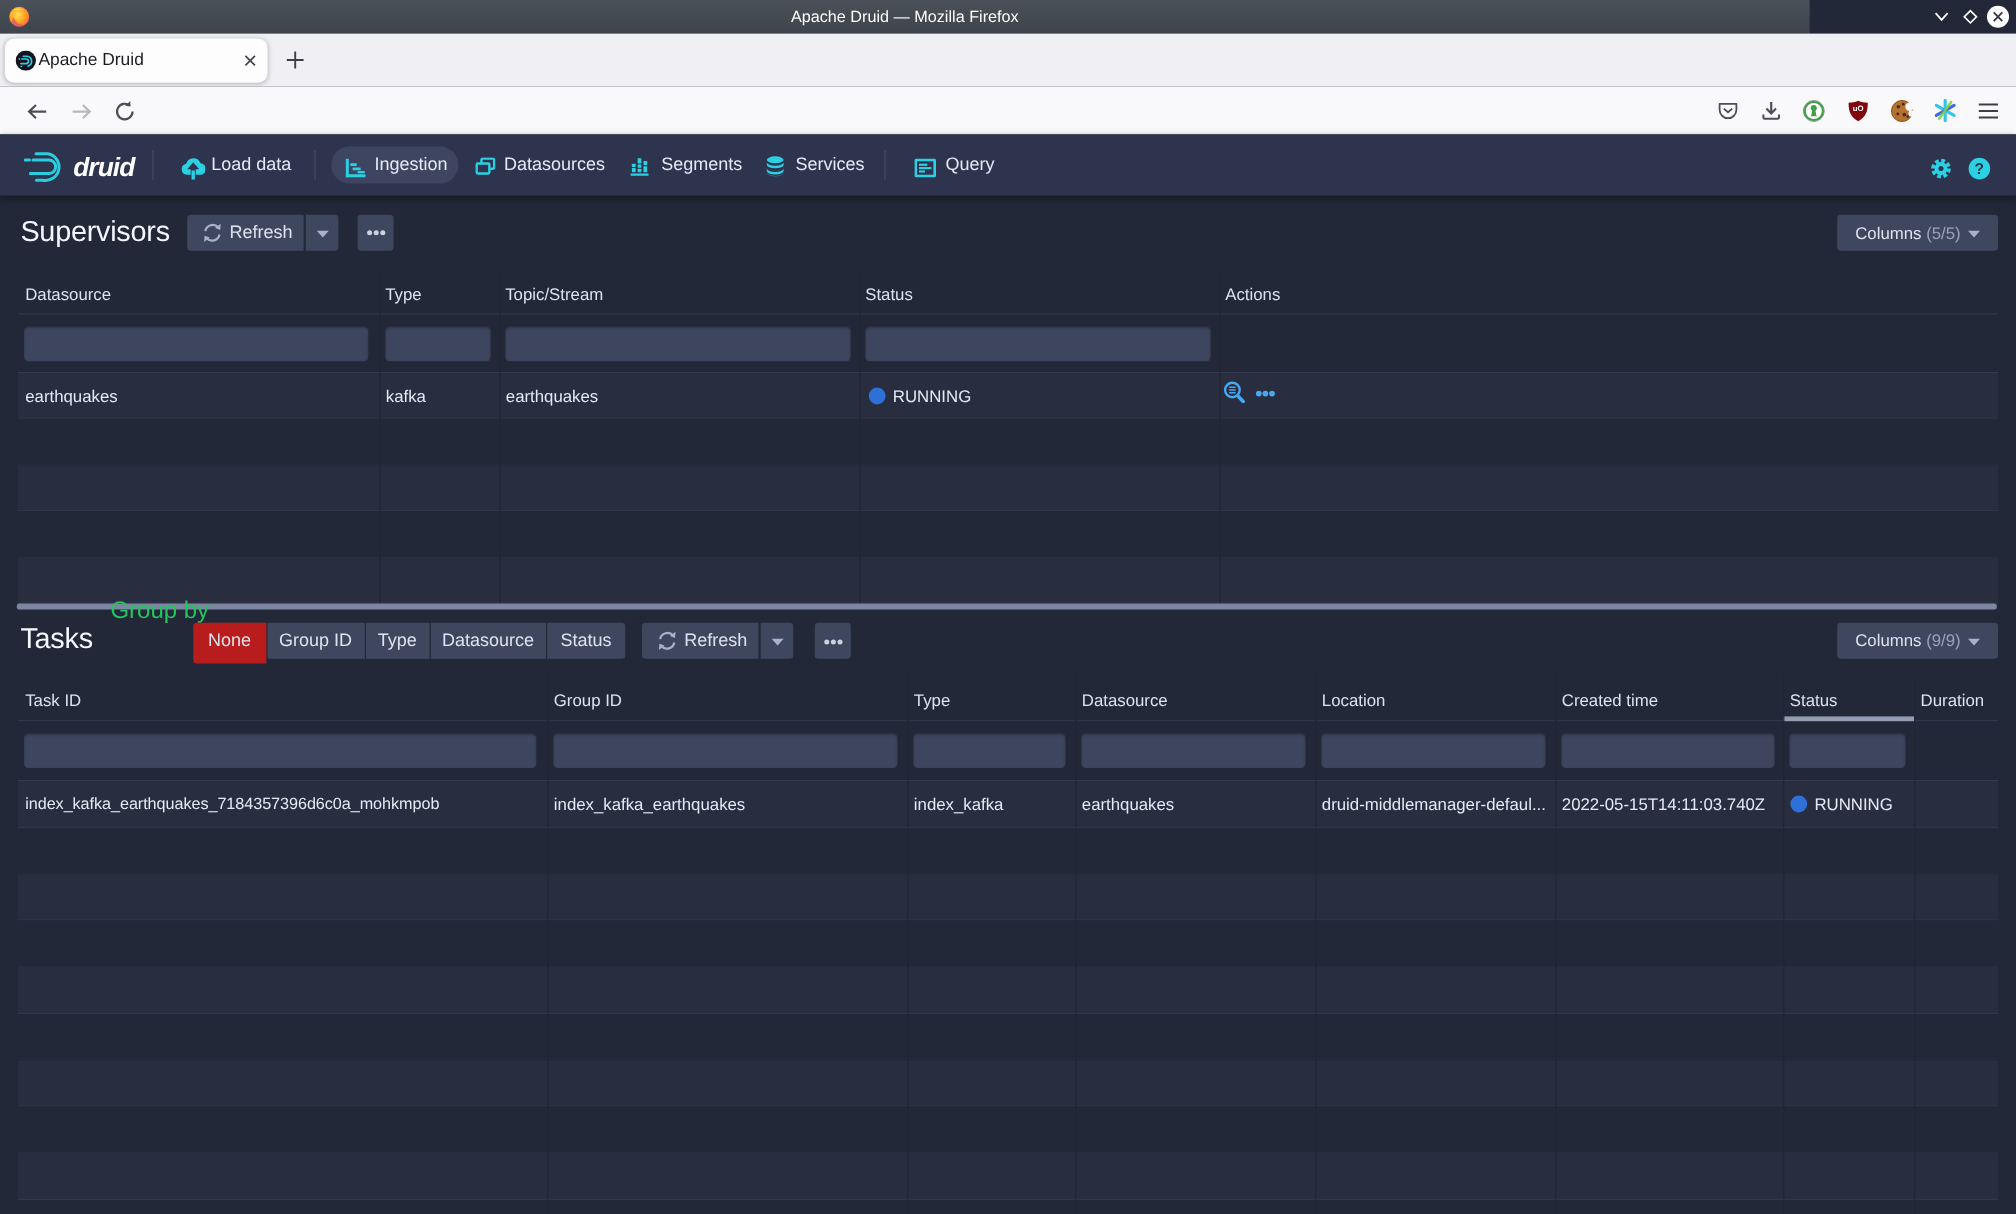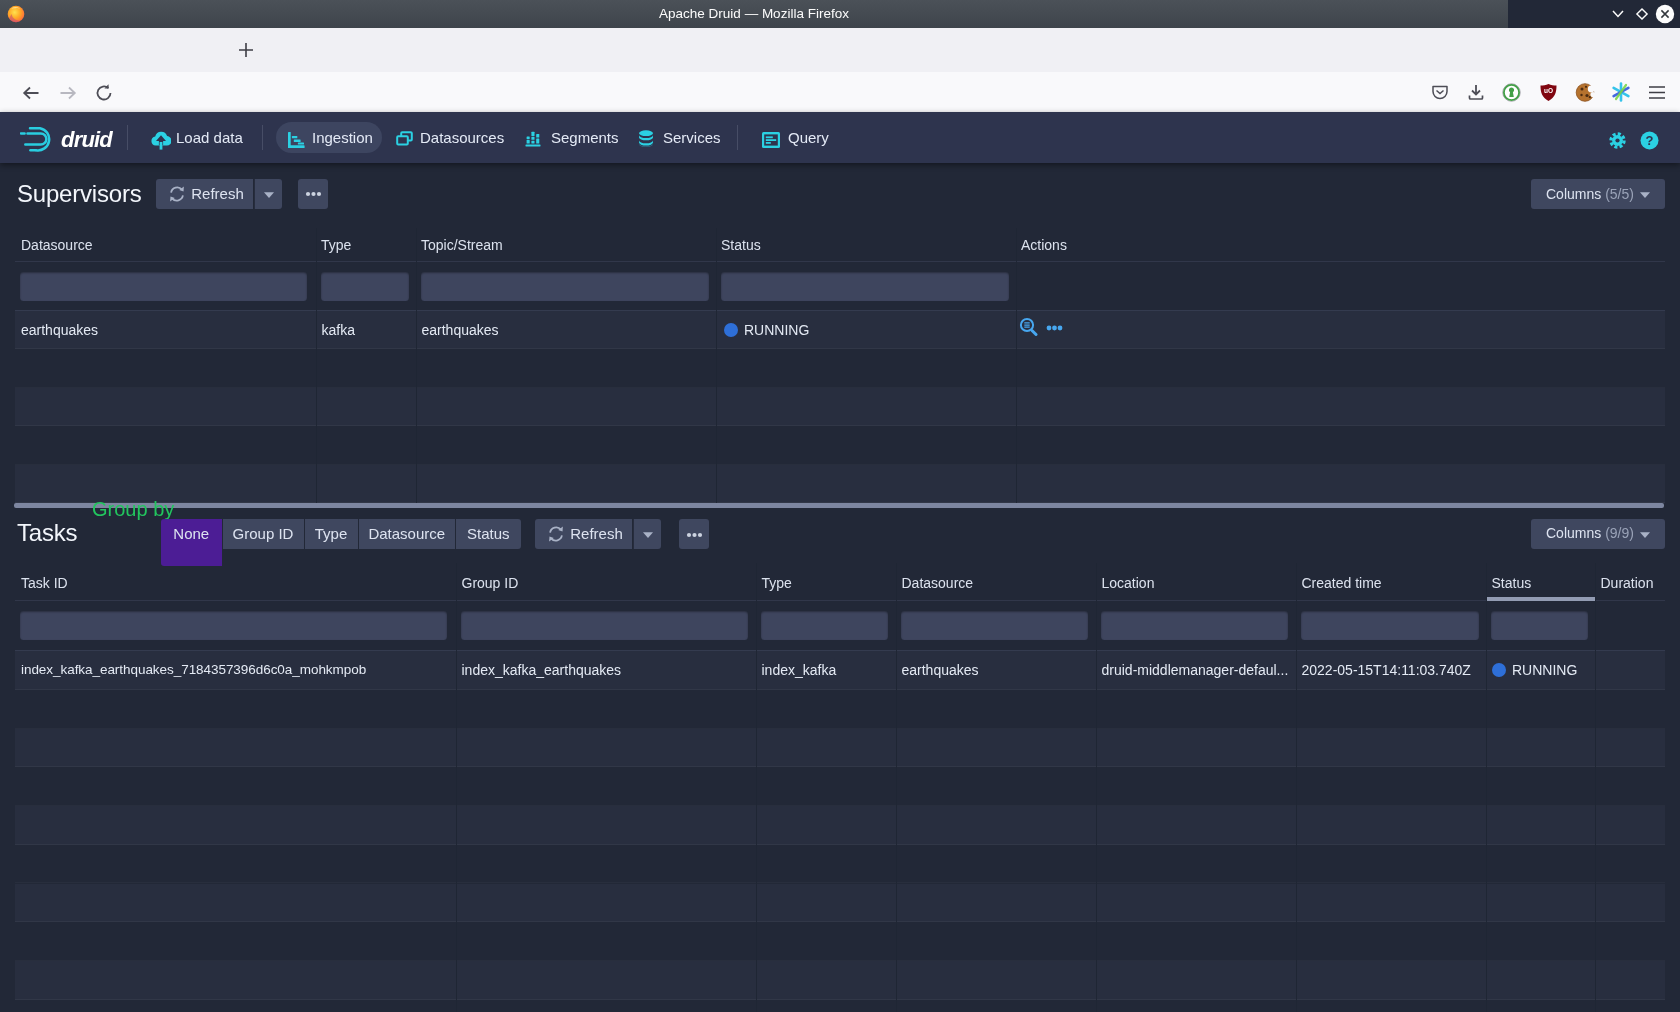--- a/index.html
+++ b/index.html
@@ -60,20 +60,35 @@
   <svg class="abs" style="left:1634px;top:7px" width="16" height="14" viewBox="0 0 16 14">
     <rect x="4.4" y="3.4" width="7.2" height="7.2" transform="rotate(45 8 7)" stroke="#fbfbfb" stroke-width="1.4" fill="none"></rect>
   </svg>
   <svg class="abs" style="left:1655px;top:4px" width="20" height="20" viewBox="0 0 20 20">
     <circle cx="10" cy="10" r="9.2" fill="#fcfcfc"></circle>
     <path d="M6.4 6.4 L13.6 13.6 M13.6 6.4 L6.4 13.6" stroke="#31363b" stroke-width="1.5"></path>
   </svg>
 </div>
 
 <div id="tabbar">
+  <div id="tab">
+    <svg class="abs" style="left:9px;top:10.5px" width="17" height="17" viewBox="0 0 17 17">
+      <circle cx="8.5" cy="8.5" r="8.5" fill="#16131f"></circle>
+      <g stroke="#2bd1e3" stroke-width="1.35" fill="none" stroke-linecap="round">
+        <path d="M6.4 4.9 h3 a4.2 4.2 0 0 1 1 8.2"></path>
+        <path d="M5.2 7.2 h3.6 a1.9 1.9 0 0 1 0 3.8 h-4.4"></path>
+        <path d="M3 7.2 h0.4"></path>
+        <path d="M4.6 13.2 h0.4"></path>
+      </g>
+    </svg>
+    <div class="tlabel">Apache Druid</div>
+    <svg class="abs" style="left:198px;top:12px" width="13" height="13" viewBox="0 0 13 13">
+      <path d="M2.5 2.5 L10.5 10.5 M10.5 2.5 L2.5 10.5" stroke="#44444c" stroke-width="1.4"></path>
+    </svg>
+  </div>
   <svg class="abs" style="left:238px;top:14px" width="16" height="16" viewBox="0 0 16 16">
     <path d="M8 1 V15 M1 8 H15" stroke="#3e3e45" stroke-width="1.6"></path>
   </svg>
 </div>
 
 <div id="toolbar">
   <svg class="abs" style="left:21px;top:11px" width="20" height="20" viewBox="0 0 20 20">
     <path d="M17.5 10 H3.5 M9 4.5 L3.2 10 L9 15.5" stroke="#4d4d56" stroke-width="1.8" fill="none"></path>
   </svg>
   <svg class="abs" style="left:58px;top:11px" width="20" height="20" viewBox="0 0 20 20">
@@ -268,21 +283,21 @@
   <div class="rowD" style="top:426px;height:38.5px"></div>
   <div class="rowL" style="top:464.5px;height:38.5px"></div>
   <div class="vline" style="left:315.5px;top:228px;height:275px"></div>
   <div class="vline" style="left:415.5px;top:228px;height:275px"></div>
   <div class="vline" style="left:715.5px;top:228px;height:275px"></div>
   <div class="vline" style="left:1015.5px;top:228px;height:275px"></div>
   <div class="abs" style="left:14px;top:503px;width:1650px;height:4.5px;background:#7d86a0;border-radius:2px"></div>
 
   <div class="h1" style="left:17px;top:519px">Tasks</div>
   <div class="abs" style="left:92px;top:498px;color:#22c55e;font-size:20px">Group by</div>
-  <div class="btn" style="left:161px;top:519px;width:60.5px;height:47px;line-height:29.5px;background:#4c1d95;border-radius:3px 0 0 3px">None</div>
+  <div class="btn" style="left:161px;top:519px;width:60.5px;height:34px;line-height:29.5px;background:#b91c1c;border-radius:3px 0 0 3px">None</div>
   <div class="btn" style="left:222.5px;top:519px;width:81px;height:29.5px;line-height:29.5px;border-radius:0">Group ID</div>
   <div class="btn" style="left:304.5px;top:519px;width:53px;height:29.5px;line-height:29.5px;border-radius:0">Type</div>
   <div class="btn" style="left:358.5px;top:519px;width:96.5px;height:29.5px;line-height:29.5px;border-radius:0">Datasource</div>
   <div class="btn" style="left:456px;top:519px;width:64.5px;height:29.5px;line-height:29.5px;border-radius:0 3px 3px 0">Status</div>
   <div class="btn" style="left:535px;top:519px;width:97px;height:29.5px;line-height:29.5px;border-radius:3px 0 0 3px">
     <svg class="abs" style="left:13px;top:7px" width="16" height="16" viewBox="0 0 16 16">
       <g stroke="#a9b2c6" stroke-width="1.8" fill="none">
         <path d="M2.1 6.6 A6.2 6.2 0 0 1 12.9 3.6"></path>
         <path d="M13.9 9.4 A6.2 6.2 0 0 1 3.1 12.4"></path>
       </g>

